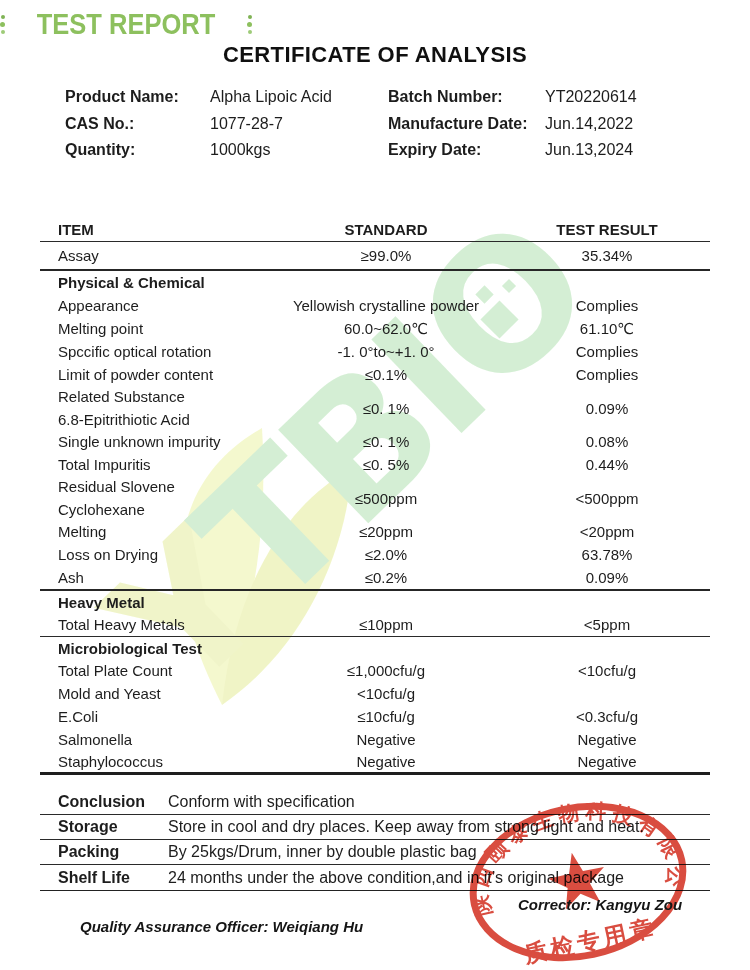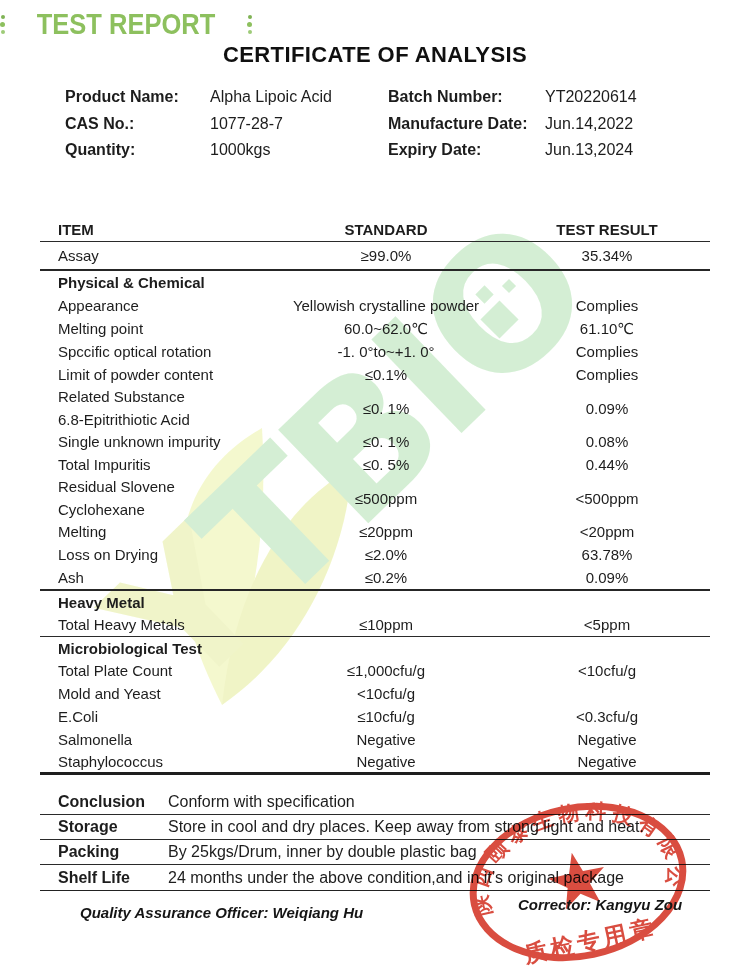--- a/index.html
+++ b/index.html
@@ -47,21 +47,21 @@
 
   
   .ftable{position:absolute;top:790px;left:40px;width:670px;z-index:2;font-size:16px}
   .frow{display:grid;grid-template-columns:128px auto;height:24px;align-items:center;border-bottom:1px solid #2a2a2a}
   .frow.last{border-bottom:1.5px solid #222;height:25px}
   .flabel{padding-left:18px;font-weight:700}
 
   
   .sigs{position:absolute;top:898px;left:0;width:100%;z-index:4;
         font-style:italic;font-weight:700;font-size:15px;color:#151515}
-  .sig-qa{position:absolute;left:80px;top:6px}
+  .sig-qa{position:absolute;left:80px;top:20px}
   .sig-cor{position:absolute;left:518px;top:-2px}
 
   
   .stamp{position:absolute;left:460px;top:794px;z-index:3;mix-blend-mode:multiply;opacity:.9;pointer-events:none}
 </style>
 </head>
 <body>
 
 <div class="page">
 

